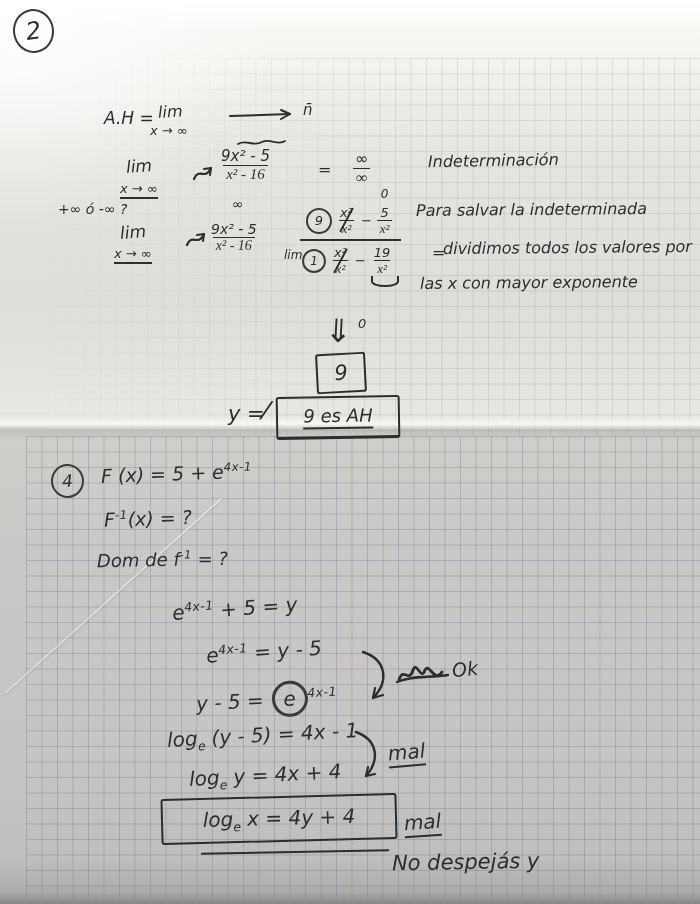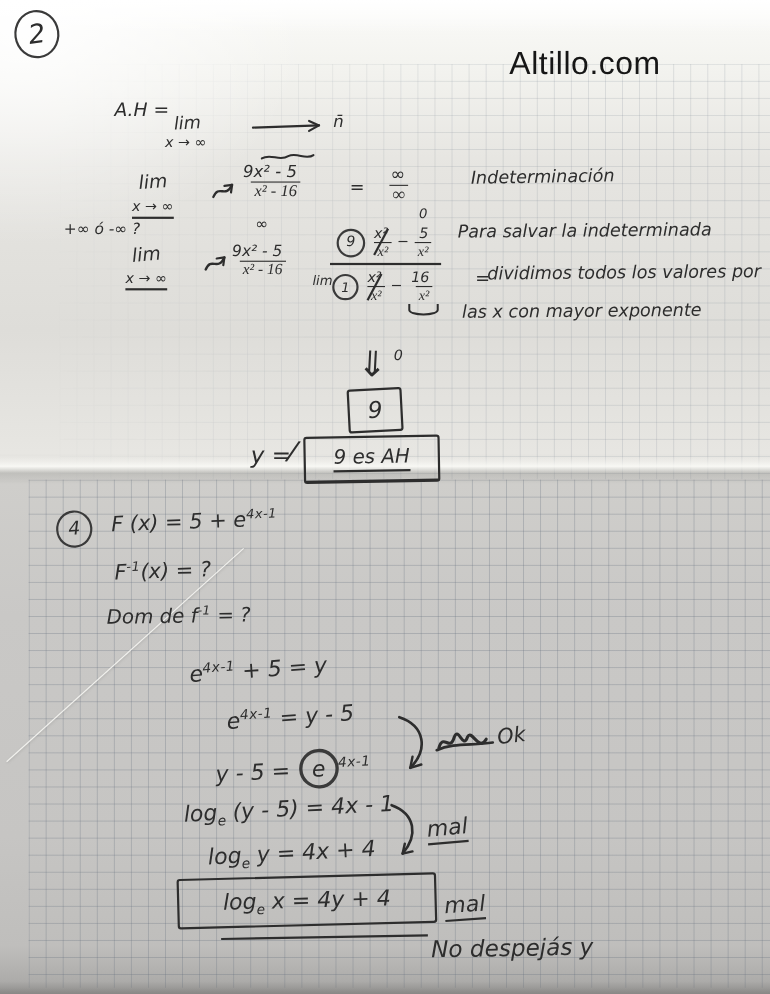--- a/index.html
+++ b/index.html
@@ -24,21 +24,21 @@
   .corner-glow{left:-70px;top:-50px;width:360px;height:280px;
     background:radial-gradient(ellipse at 25% 25%,rgba(255,255,255,.95),rgba(255,255,255,0) 68%);pointer-events:none;}
   .top-white{left:0;top:0;right:0;height:30px;background:linear-gradient(180deg,#fff,rgba(255,255,255,0));pointer-events:none;}
   .fold{left:0;top:414px;right:0;height:26px;pointer-events:none;
     background:linear-gradient(180deg,rgba(252,252,248,0) 0%,rgba(253,253,249,.85) 38%,rgba(140,140,136,.30) 62%,rgba(190,190,186,0) 100%);}
   .crease{left:6px;top:692px;width:290px;height:0;border-top:1.4px solid rgba(248,248,244,.85);
     box-shadow:0 1px 2px rgba(120,120,118,.35);transform:rotate(-42deg);transform-origin:left center;pointer-events:none;}
   .bottom-edge{left:0;bottom:0;right:0;height:12px;background:linear-gradient(180deg,rgba(120,119,117,0),rgba(120,119,117,.55));pointer-events:none;}
   .watermark{font-family:"Liberation Sans",sans-serif;font-style:normal;color:#161616;font-size:29px;letter-spacing:.5px;}
   .circle{display:inline-flex;align-items:center;justify-content:center;border:2.2px solid #3a3a3a;border-radius:50%;}
-  .frac{display:inline-flex;flex-direction:column;align-items:flex-end;vertical-align:middle;text-align:center;line-height:1.05;}
+  .frac{display:inline-flex;flex-direction:column;align-items:center;vertical-align:middle;text-align:center;line-height:1.05;}
   .frac .den{border-top:1.6px solid #2d2d2d;padding:1px 3px 0 3px;font-family:Liberation Serif, serif;}
   .frac .num{padding:0 3px;}
   .cancel{position:relative;}
   .cancel::after{content:"";position:absolute;left:-4px;right:-4px;top:46%;border-top:2.2px solid #2d2d2d;transform:rotate(-62deg);}
   .hand-box{border:2.2px solid #2d2d2d;border-radius:3px;display:flex;align-items:center;justify-content:center;}
   .uline{border-bottom:2px solid #2d2d2d;padding-bottom:1px;}
   .sup{font-size:.62em;vertical-align:super;letter-spacing:.5px;}
   .sub{font-size:.62em;vertical-align:sub;}
   .smile{display:block;width:24px;height:9px;border:2px solid #2d2d2d;border-top:none;border-radius:0 0 50% 50%;margin:0 auto;}
   svg.stroke path{stroke:#2d2d2d;fill:none;stroke-linecap:round;stroke-linejoin:round;}
@@ -52,23 +52,22 @@
   <div class="abs grid grid-lower"></div>
   <div class="abs corner-glow"></div>
   <div class="abs top-white"></div>
   <div class="abs fold"></div>
   <div class="abs crease"></div>
   <div class="abs bottom-edge"></div>
 
   <div class="abs circle ink" style="left:13px;top:9px;width:37px;height:40px;font-size:24px;transform:rotate(-8deg);border-width:2.6px;">
       <span>2</span>
     </div>
-  <div class="abs watermark" style="left:463px;top:42px;">Altillo.com</div>
 
-  <div class="abs ink" style="left:104px;top:90px;font-size:17px;">A.H =</div>
+  <div class="abs ink" style="left:104px;top:108px;font-size:17px;">A.H =</div>
   <div class="abs ink" style="left:158px;top:102px;font-size:16px;transform:rotate(-3deg);">lim</div>
   <div class="abs ink" style="left:150px;top:123px;font-size:13px;">x → ∞</div>
   <svg class="abs stroke" style="left:228px;top:107px;" width="72" height="16">
     <path d="M2,9 L62,7" stroke-width="2"></path>
       <path d="M62,7 l-9,-4 M62,7 l-9,5" stroke-width="2"></path>
   </svg>
   <div class="abs ink" style="left:303px;top:101px;font-size:15px;">n̄</div>
 
   <div class="abs ink" style="left:126px;top:156px;font-size:17px;transform:rotate(-4deg);">lim</div>
   <div class="abs ink uline" style="left:120px;top:181px;font-size:13px;">x → ∞</div>
@@ -119,21 +118,21 @@
       </span>
     </div>
     <div style="border-top:2.2px solid #2d2d2d;display:flex;align-items:center;gap:5px;padding:5px 8px 0 2px;position:relative;">
       <span class="circle" style="width:20px;height:20px;font-size:12px;">1</span>
       <span class="frac cancel">
         <span class="num">x²</span>
         <span class="den">x²</span>
       </span>
       <span>−</span>
       <span class="frac" style="position:relative;">
-        <span class="num">16</span>
+        <span class="num">19</span>
         <span class="den">x²</span>
         <span class="abs" style="top:100%;left:0;right:0;text-align:center;">
             <span class="smile"></span>
           </span>
       </span>
     </div>
   </div>
   <div class="abs ink" style="left:358px;top:316px;font-size:13px;">0</div>
   <div class="abs ink" style="left:432px;top:243px;font-size:16px;">=</div>
 

